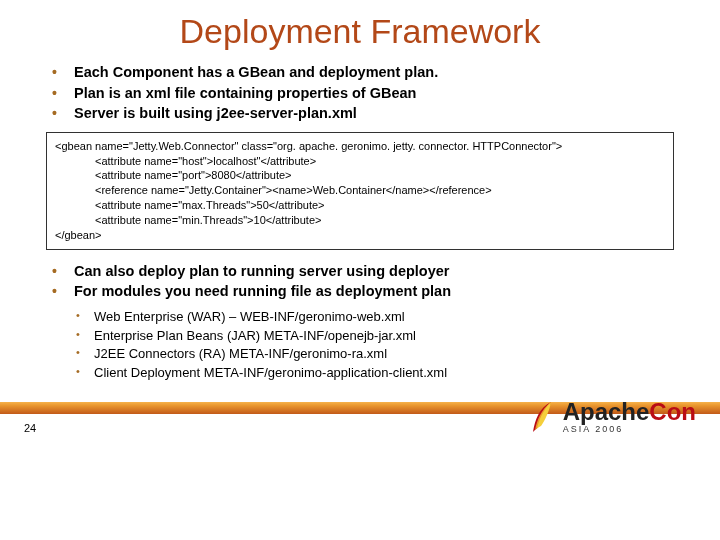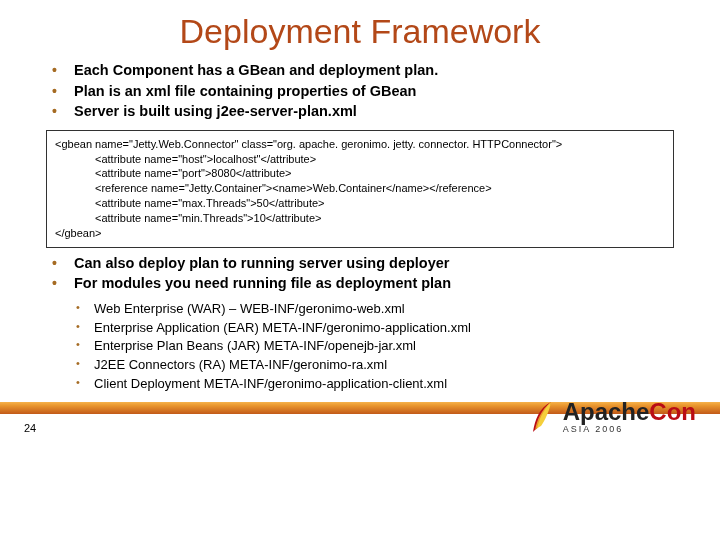--- a/index.html
+++ b/index.html
@@ -21,21 +21,21 @@
     padding: 12px 36px 0 36px;
   }
   .title {
     font-size: 34px;
     color: #b34818;
     text-align: center;
     margin: 0 0 10px 0;
     font-weight: 500;
   }
   ul.top {
-    margin: 4px 0 6px 14px;
+    margin: 12px 0 6px 14px;
     padding: 0;
     list-style: none;
   }
   ul.top > li {
     font-size: 14.5px;
     line-height: 1.35;
     margin: 1px 0;
     font-weight: 600;
     position: relative;
     padding-left: 24px;
@@ -152,21 +152,20 @@
     <div class="code-line">&lt;/gbean&gt;</div>
   </div>
 
   <ul class="top">
     <li>Can also deploy plan to running server using deployer</li>
     <li>For modules you need running file as deployment plan</li>
   </ul>
 
   <ul class="sub">
     <li>Web Enterprise (WAR)  –  WEB-INF/geronimo-web.xml</li>
-    <li>Enterprise Application (EAR) META-INF/geronimo-application.xml</li>
     <li>Enterprise Plan Beans (JAR) META-INF/openejb-jar.xml</li>
     <li>J2EE Connectors (RA) META-INF/geronimo-ra.xml</li>
     <li>Client Deployment META-INF/geronimo-application-client.xml</li>
   </ul>
 
   <svg class="red-swirl" viewBox="0 0 230 200">
     <path d="M230 200 C 170 180 110 150 100 100 C 95 70 120 40 160 40 C 190 40 210 60 215 85 C 218 100 210 115 195 118 C 185 120 175 112 174 102" fill="none" stroke="#a30d17" stroke-width="10" stroke-linecap="round" opacity="0.85"></path>
     <path d="M230 200 C 160 195 90 170 70 120 C 55 85 75 45 120 30" fill="none" stroke="#d7851d" stroke-width="6" stroke-linecap="round" opacity="0.6"></path>
   </svg>
 

